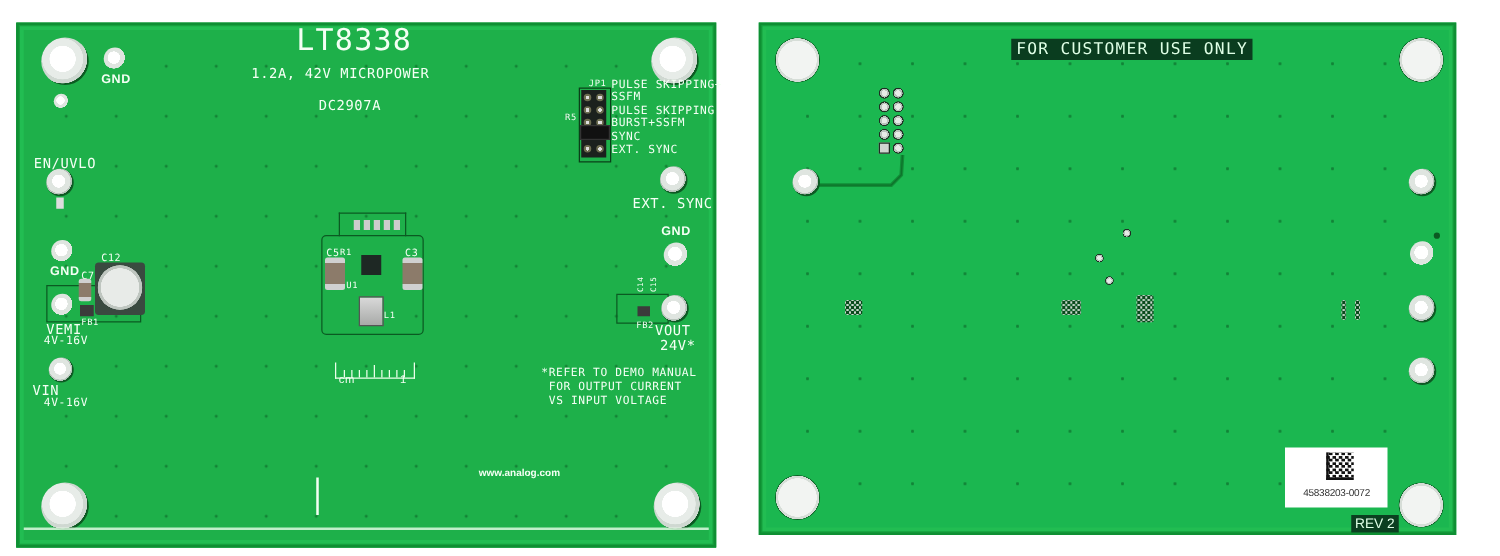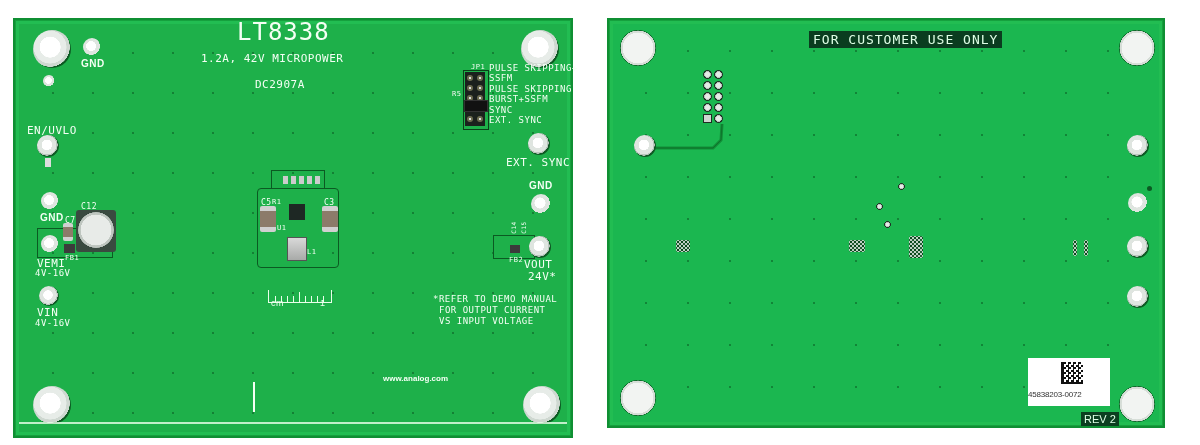--- a/index.html
+++ b/index.html
@@ -58,21 +58,21 @@
 
   <div class="tp plain" style="left:28px;top:174px;width:18px;height:18px;"></div>
   <div class="silk" style="left:27px;top:194px;font-size:10px;font-family:'Liberation Sans',sans-serif;font-weight:bold;">GND</div>
 
   <div class="outline" style="left:24px;top:210px;width:74px;height:28px;"></div>
   <div class="tp plain" style="left:28px;top:217px;width:18px;height:18px;"></div>
   <div class="silk" style="left:24px;top:239px;font-size:11px;">VEMI</div>
   <div class="silk" style="left:22px;top:250px;font-size:9px;">4V-16V</div>
 
   <div class="tp" style="left:26px;top:268px;width:20px;height:20px;"></div>
-  <div class="silk" style="left:24px;top:288px;font-size:11px;">VIN</div>
+  <div class="silk" style="left:13px;top:288px;font-size:11px;">VIN</div>
   <div class="silk" style="left:22px;top:300px;font-size:9px;">4V-16V</div>
 
   <div class="silk" style="left:68px;top:184px;font-size:8px;">C12</div>
   <div class="chip" style="left:63px;top:192px;width:40px;height:42px;background:#3a4a40;border-radius:3px;"></div>
   <div class="cap-elec" style="left:65px;top:194px;width:36px;height:36px;"></div>
   <div class="silk" style="left:52px;top:198px;font-size:8px;">C7</div>
   <div class="cap-smd" style="left:50px;top:205px;width:10px;height:18px;background:linear-gradient(#d0d0d0 0 20%, #8c7b6a 20% 80%, #d0d0d0 80%);"></div>
   <div class="chip" style="left:51px;top:226px;width:11px;height:9px;background:#3b3b3b;"></div>
   <div class="silk" style="left:52px;top:236px;font-size:7px;">FB1</div>
 
@@ -195,16 +195,16 @@
   <div class="grid-vias" style="left:477px;top:222px;width:4px;height:16px;"></div>
   <div class="hole-ring" style="left:291px;top:165px;width:7px;height:7px;"></div>
   <div class="hole-ring" style="left:269px;top:185px;width:7px;height:7px;"></div>
   <div class="hole-ring" style="left:277px;top:203px;width:7px;height:7px;"></div>
 
   <div class="barcode-label" style="left:421px;top:340px;width:82px;height:48px;">
     <div style="position:absolute;left:33px;top:4px;width:22px;height:22px;background:
       conic-gradient(#111 0 25%, #fff 0 50%, #111 0 75%, #fff 0) 0 0/5px 5px;"></div>
     <div style="position:absolute;left:33px;top:4px;width:2px;height:22px;background:#111;"></div>
     <div style="position:absolute;left:33px;top:24px;width:22px;height:2px;background:#111;"></div>
-    <div style="position:absolute;left:0;top:32px;width:82px;text-align:left;font-size:8px;color:#333;font-family:'Liberation Sans',sans-serif;letter-spacing:-0.2px;">45838203-0072</div>
+    <div style="position:absolute;left:0;top:32px;width:68px;text-align:right;font-size:8px;color:#333;font-family:'Liberation Sans',sans-serif;letter-spacing:-0.2px;">45838203-0072</div>
   </div>
   <div class="rev-label" style="left:474px;top:394px;">REV 2</div>
 </div>
 
 </body></html>

